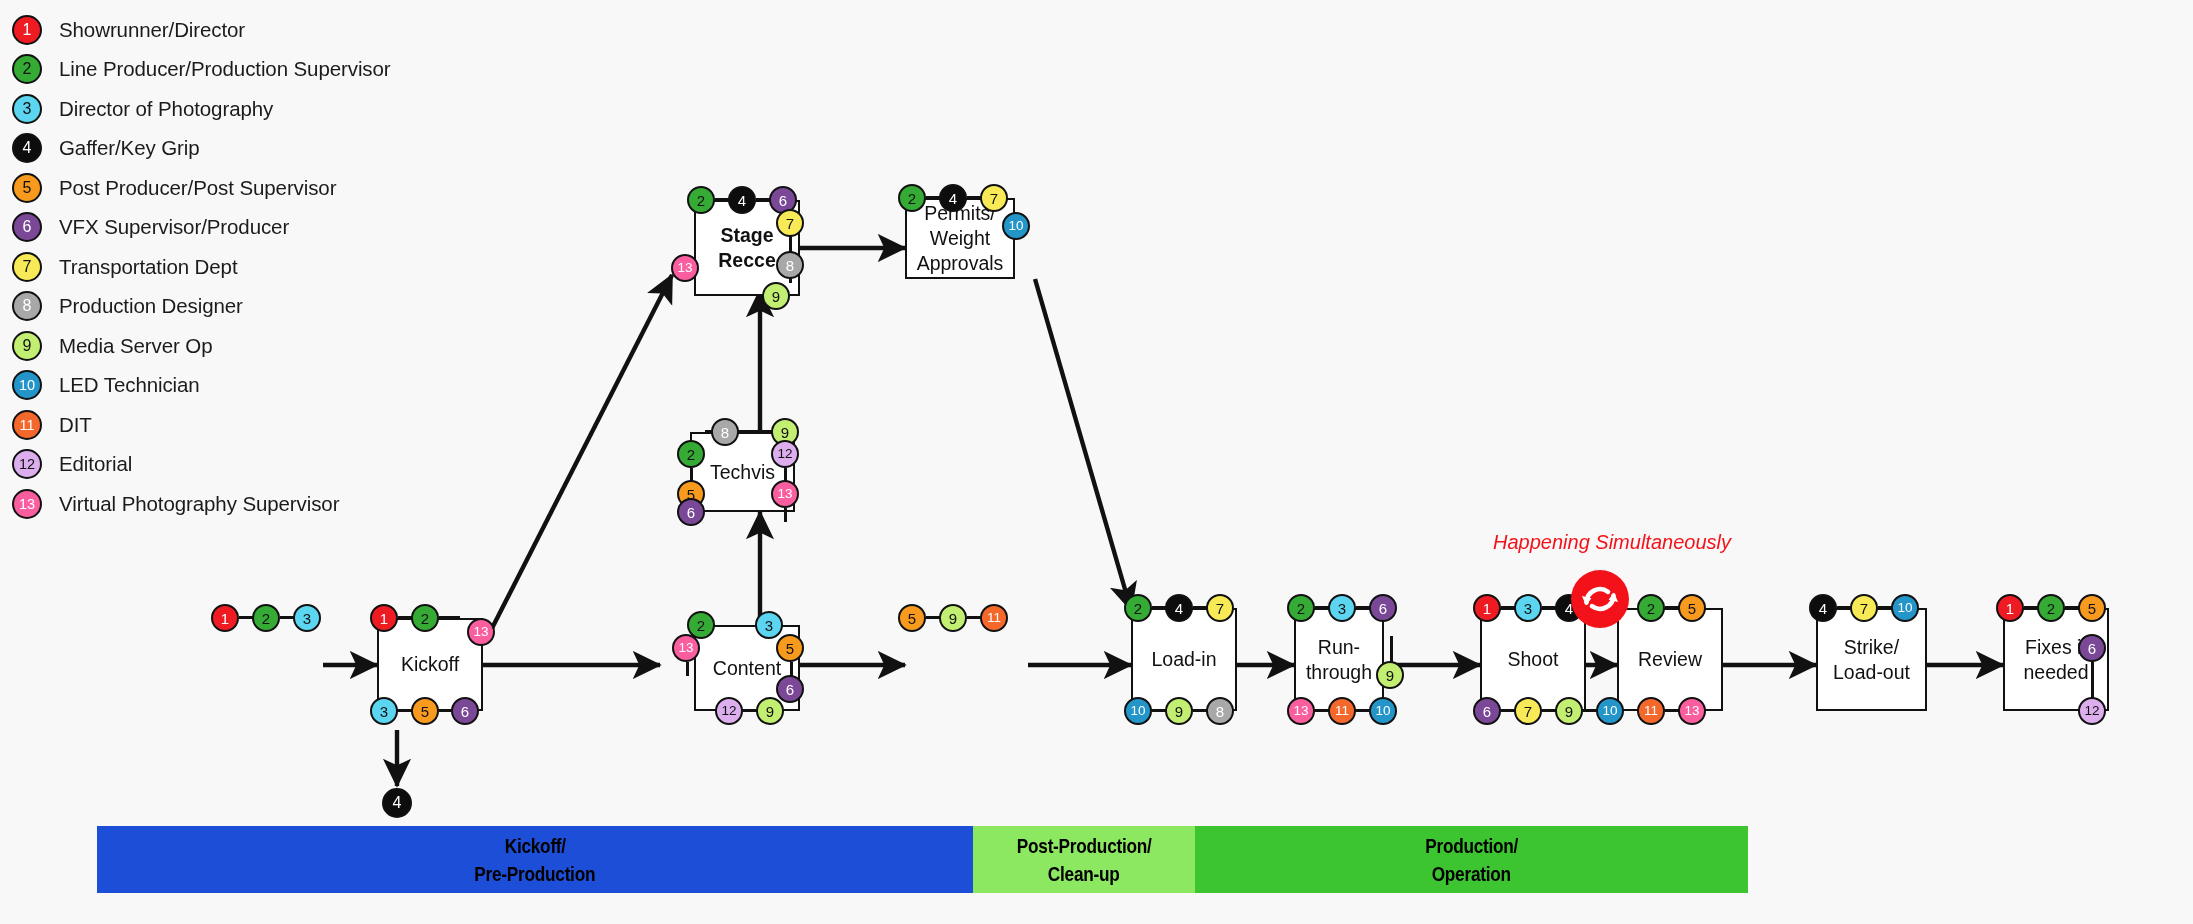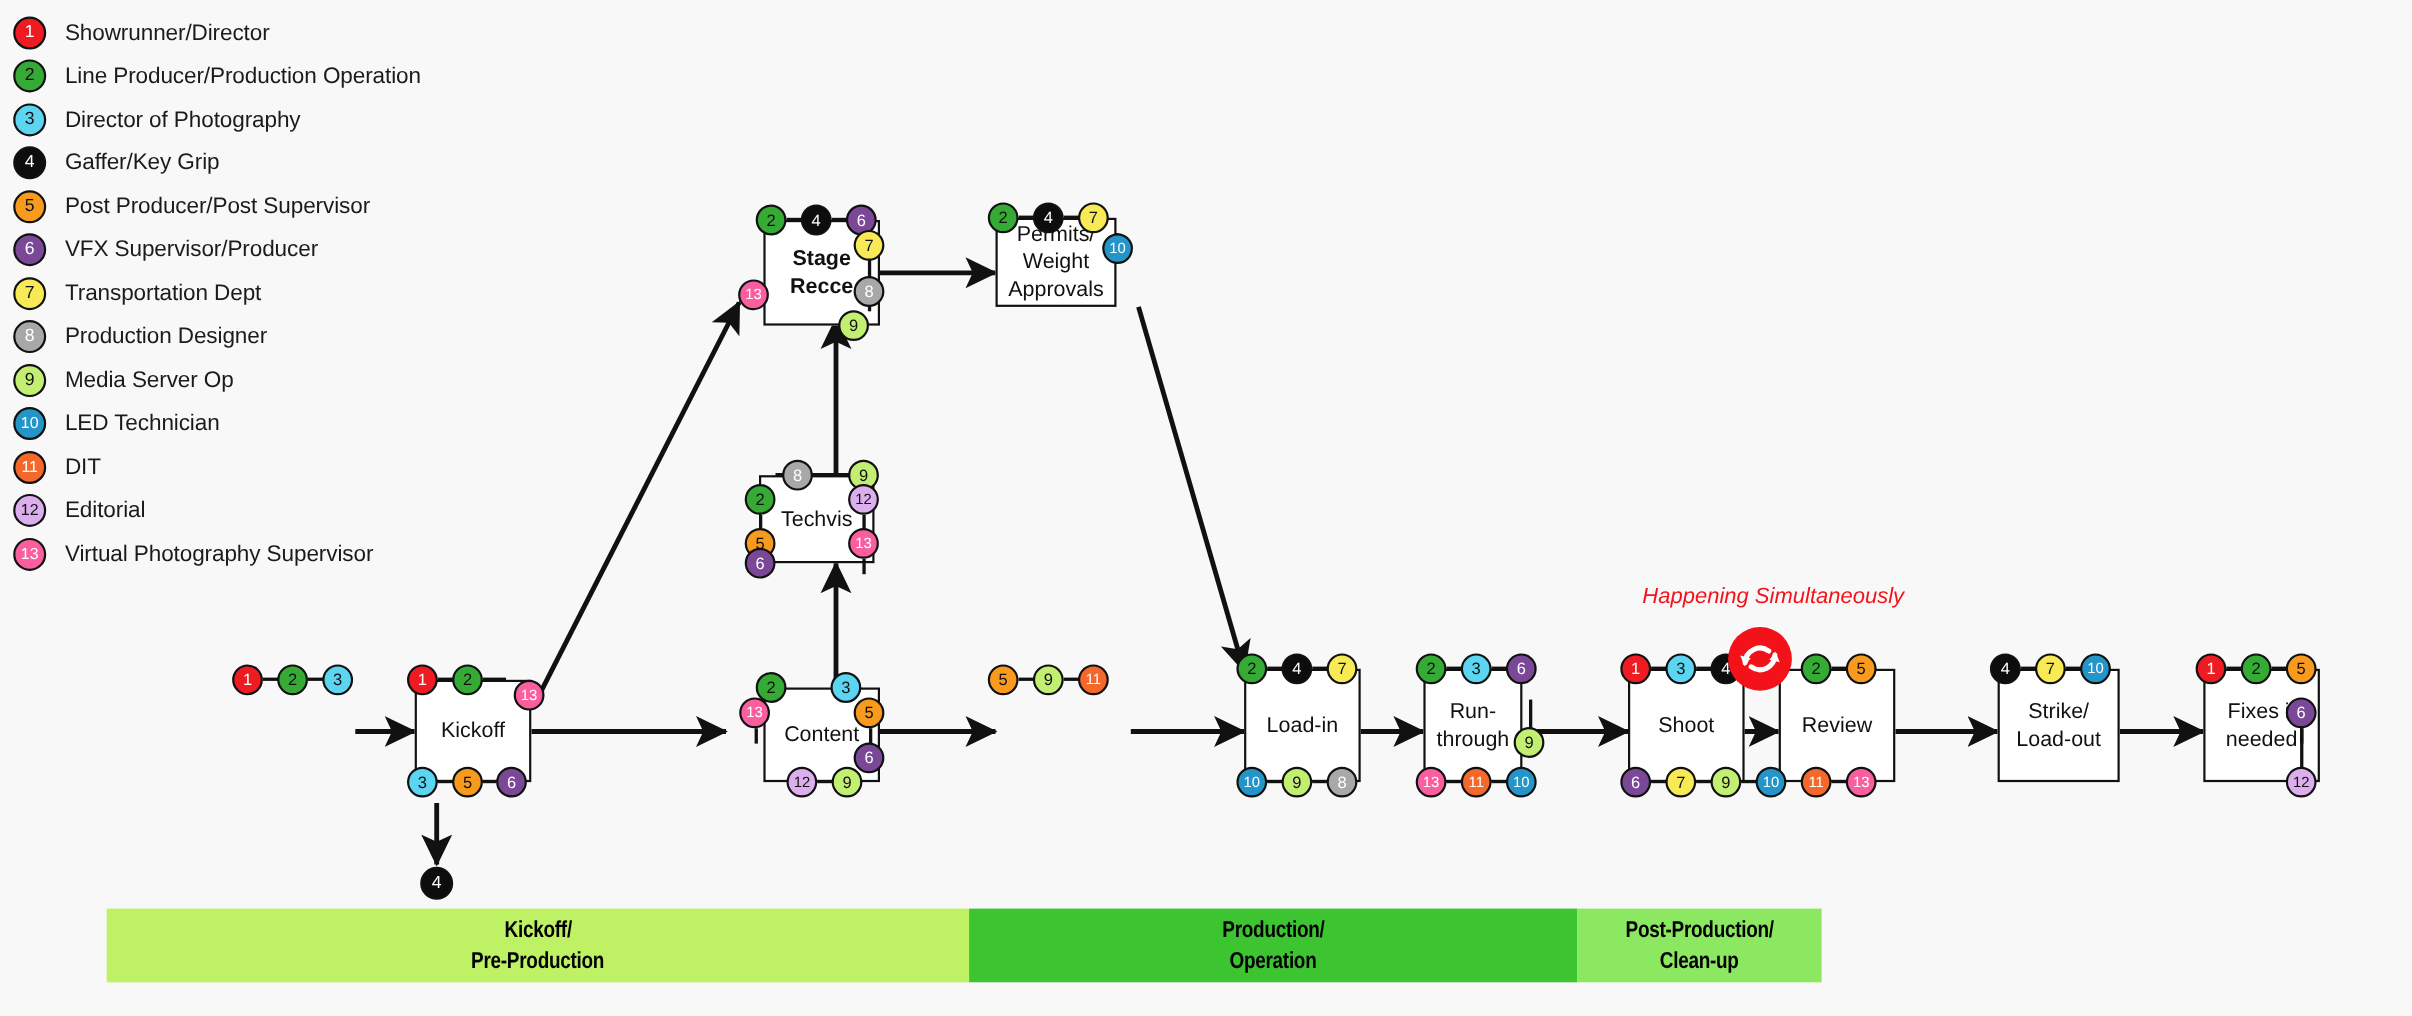--- a/index.html
+++ b/index.html
@@ -80,21 +80,21 @@
 
 <div id="stage">
 
   <div id="legend">
       <div class="legend-row">
         <div class="rb lg" style="background: rgb(238, 27, 34); color: rgb(255, 255, 255);">1</div>
         <div class="legend-label">Showrunner/Director</div>
       </div>
       <div class="legend-row">
         <div class="rb lg" style="background: rgb(53, 171, 53); color: rgb(17, 17, 17);">2</div>
-        <div class="legend-label">Line Producer/Production Operation</div>
+        <div class="legend-label">Line Producer/Production Supervisor</div>
       </div>
       <div class="legend-row">
         <div class="rb lg" style="background: rgb(91, 213, 240); color: rgb(17, 17, 17);">3</div>
         <div class="legend-label">Director of Photography</div>
       </div>
       <div class="legend-row">
         <div class="rb lg" style="background: rgb(13, 13, 13); color: rgb(255, 255, 255);">4</div>
         <div class="legend-label">Gaffer/Key Grip</div>
       </div>
       <div class="legend-row">
@@ -231,31 +231,31 @@
     <circle cx="30" cy="30" r="29" fill="#f4121a"></circle>
     <g fill="none" stroke="#fff" stroke-width="4.6" stroke-linecap="round">
       <path d="M16.5 33.5 A13.5 13.5 0 0 1 38 22.8"></path>
       <path d="M43.5 26.5 A13.5 13.5 0 0 1 22 37.2"></path>
     </g>
     <path d="M12.0 27.0 L21.4 29.3 L16.0 36.6 Z" fill="#fff"></path>
     <path d="M48.0 33.0 L38.6 30.7 L44.0 23.4 Z" fill="#fff"></path>
   </svg>
 
   <div id="phases">
-      <div class="phase" style="background: #bef264; width: 784px; text-align: center;">
+      <div class="phase" style="background: #1d4ed8; width: 876px; text-align: center;">
         <b>Kickoff/</b>
         <b>Pre-Production</b>
+      </div>
+      <div class="phase" style="background: rgb(140, 232, 97); width: 222px;">
+        <b>Post-Production/</b>
+        <b>Clean-up</b>
       </div>
       <div class="phase" style="background: rgb(60, 196, 49); width: 553px;">
         <b>Production/</b>
         <b>Operation</b>
-      </div>
-      <div class="phase" style="background: rgb(140, 232, 97); width: 222px;">
-        <b>Post-Production/</b>
-        <b>Clean-up</b>
       </div>
     </div>
 
 <div class="attached" style="left: 211px; top: 604px;">
       <div class="rb sm" style="background: rgb(238, 27, 34); color: rgb(255, 255, 255);">1</div>
     </div>
     <div class="attached" style="left: 252px; top: 604px;">
       <div class="rb sm" style="background: rgb(53, 171, 53); color: rgb(17, 17, 17);">2</div>
     </div>
     <div class="attached" style="left: 293px; top: 604px;">

